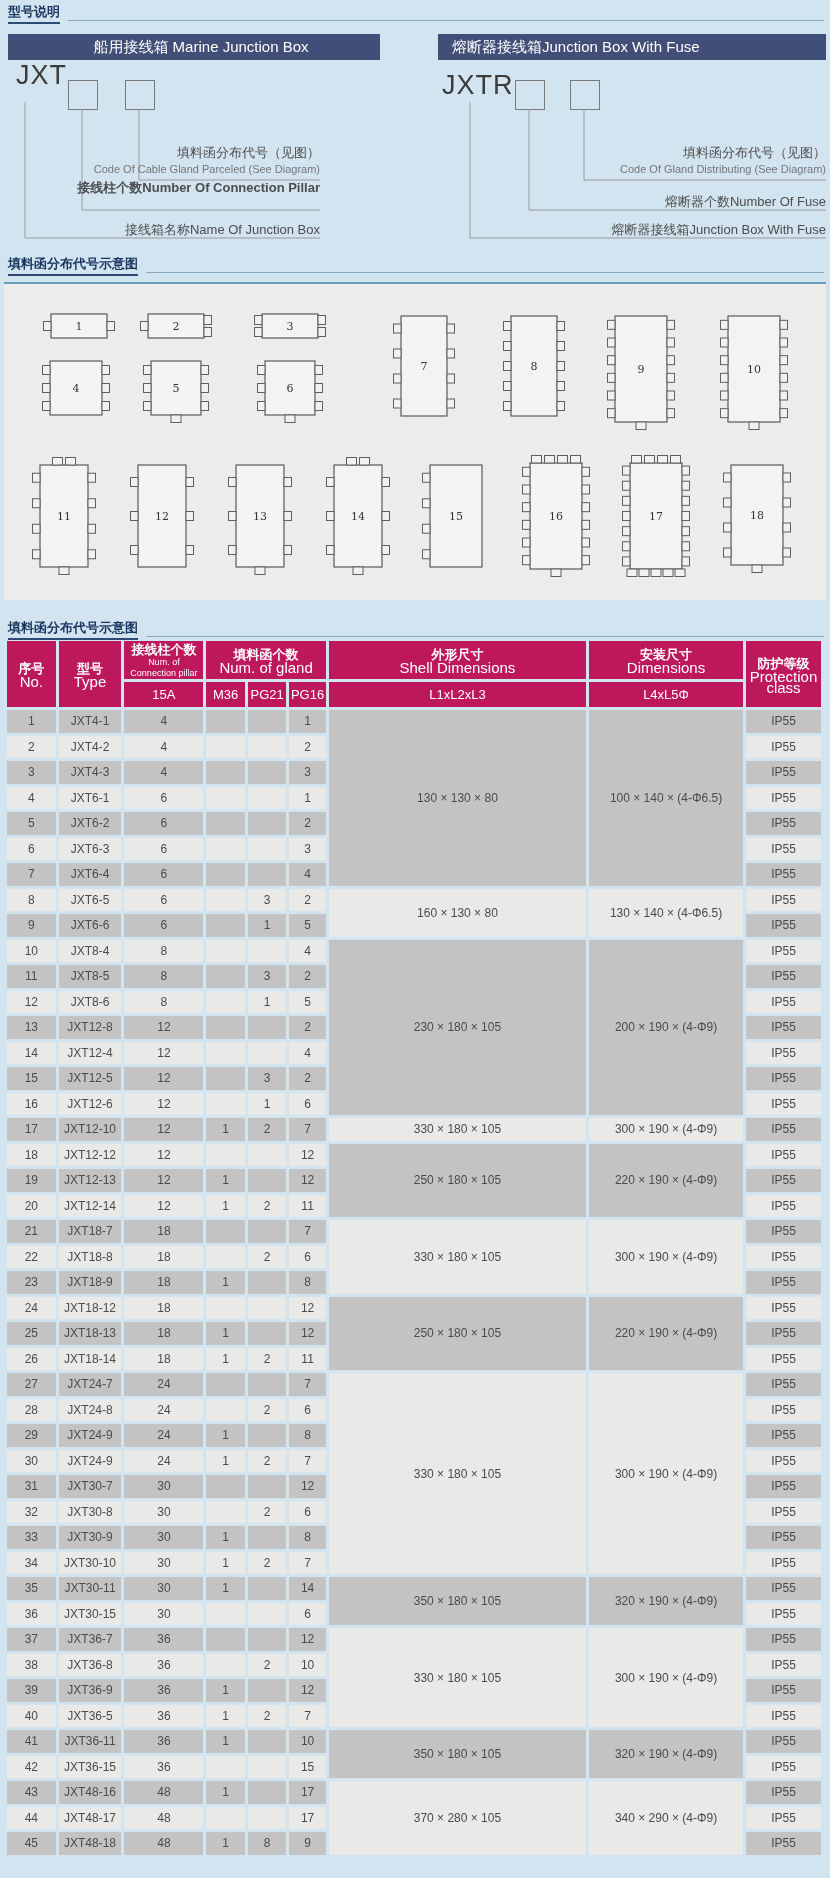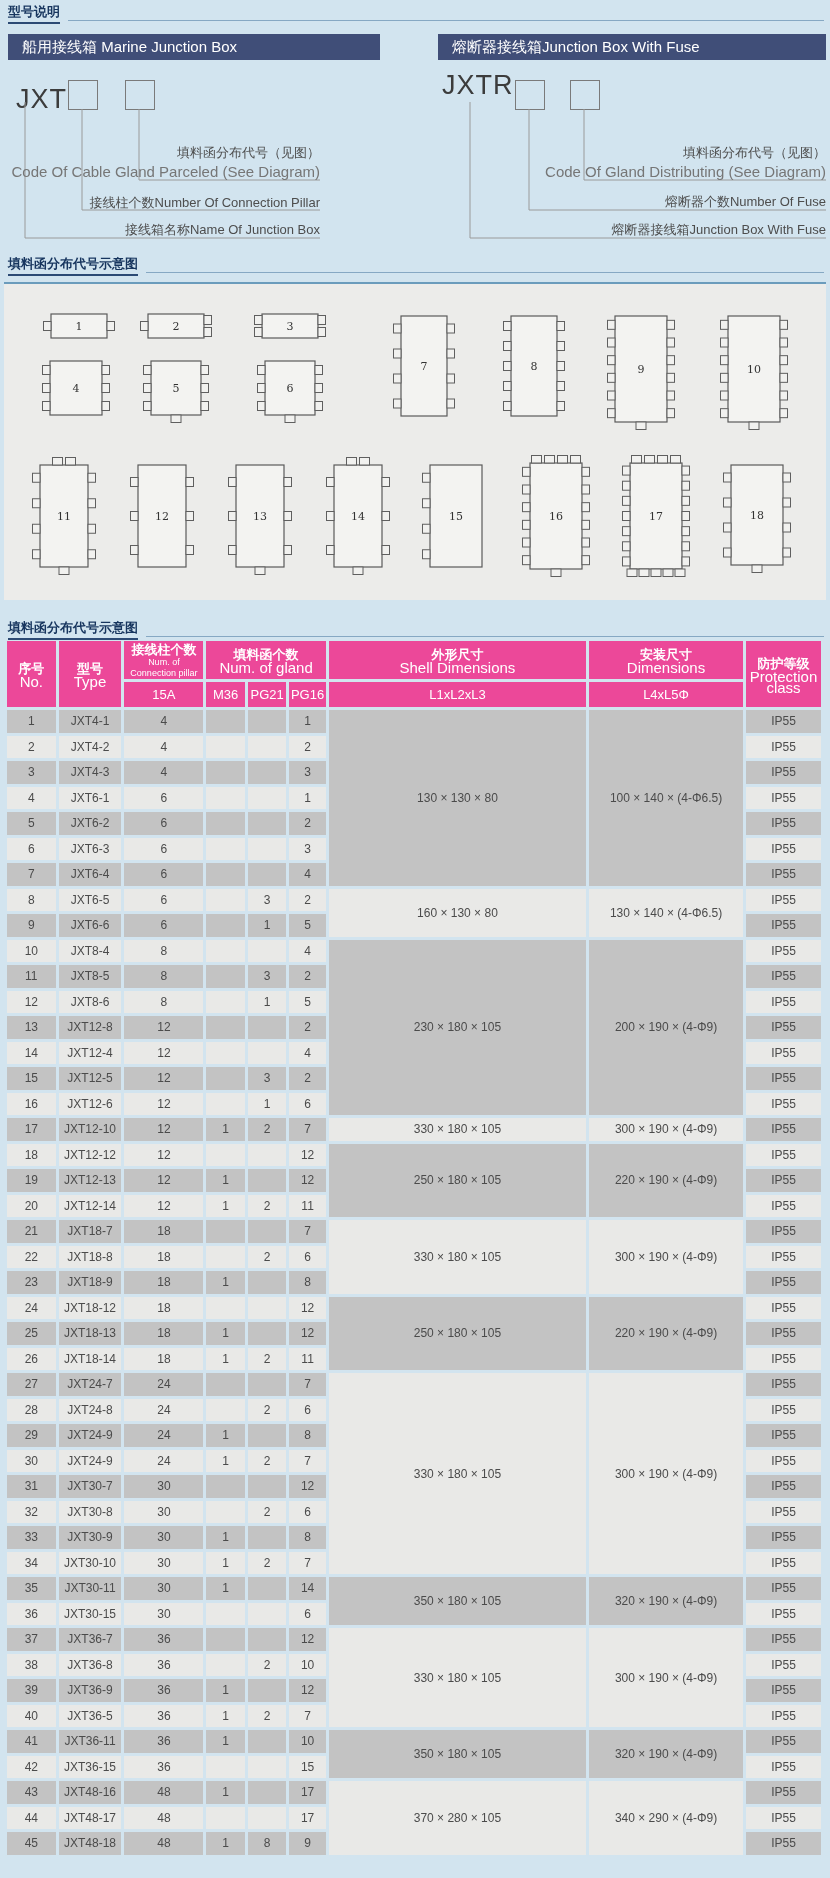--- a/index.html
+++ b/index.html
@@ -8,68 +8,68 @@
   .abs{position:absolute;}
   
   .title-row{position:absolute;left:8px;right:6px;display:flex;align-items:flex-end;height:20px;}
   .title-text{font-size:13px;font-weight:bold;color:#17355e;border-bottom:2px solid #2c4a74;padding-bottom:1px;white-space:nowrap;}
   .title-line{flex:1;border-bottom:1px solid #86a8c3;margin-left:8px;margin-bottom:3px;}
   
   .banner{position:absolute;height:26px;background:#404e78;color:#fff;font-size:15px;line-height:26px;padding-left:14px;box-sizing:border-box;}
   .prefix{position:absolute;font-size:27px;color:#3c3c3c;letter-spacing:1px;}
   .code-box{position:absolute;width:28px;height:28px;border:1px solid #7a7a7a;background:transparent;}
   .lbl-zh{position:absolute;font-size:13px;color:#4d4d4d;white-space:nowrap;}
-  .lbl-en{position:absolute;font-size:15px;color:#767676;white-space:nowrap;}
+  .lbl-en{position:absolute;font-size:11px;color:#767676;white-space:nowrap;}
   
   .panel{position:absolute;left:4px;top:282px;width:822px;height:316px;background:#ececea;border-top:2px solid #6b9cbc;}
   .diag{position:absolute;}
   
   .spec{position:absolute;left:4px;top:638px;width:820px;border-collapse:separate;border-spacing:3px;table-layout:fixed;}
   .spec th,.spec td{text-align:center;vertical-align:middle;overflow:hidden;padding:0;}
-  .spec thead th{background:#ec4899;color:#fff;font-weight:normal;}
+  .spec thead th{background:#be185d;color:#fff;font-weight:normal;}
   .hzh{font-size:13px;font-weight:bold;line-height:15px;}
   .hen{font-size:15px;line-height:11px;font-weight:normal;}
   .hsub{font-size:13px;}
   .hr1{height:38px;} .hr2{height:25px;padding-left:21px;}
   .spec tbody td{height:22.5px;font-size:12px;color:#4b4b4b;}
   .cell-gray{background:#c3c3c3;}
   .cell-light{background:#e9e9e7;}
   .dim{font-size:12px;color:#4b4b4b;margin-top:10px;}
 </style>
 </head>
 <body>
 
 <div class="title-row" style="top:4px">
   <span class="title-text">型号说明</span>
   <span class="title-line"></span>
 </div>
 
-<div class="banner" style="left:8px;top:34px;width:372px;">船用接线箱 Marine Junction Box</div>
+<div class="banner" style="left:8px;top:34px;width:372px;text-align:center;">船用接线箱 Marine Junction Box</div>
 <div class="banner" style="left:438px;top:34px;width:388px;">熔断器接线箱Junction Box With Fuse</div>
 
-<div class="prefix" style="left:16px;top:84px;">JXT</div>
+<div class="prefix" style="left:16px;top:60px;">JXT</div>
 <div class="code-box" style="left:68px;top:80px;"></div>
 <div class="code-box" style="left:125px;top:80px;"></div>
 
 <div class="prefix" style="left:442px;top:70px;">JXTR</div>
 <div class="code-box" style="left:515px;top:80px;"></div>
 <div class="code-box" style="left:570px;top:80px;"></div>
 
 <svg class="abs" style="left:0;top:0;" width="830" height="250">
   <polyline points="139,109 139,180 320,180" fill="none" stroke="#9a9a9a" stroke-width="1"></polyline>
   <polyline points="82,109 82,210 320,210" fill="none" stroke="#9a9a9a" stroke-width="1"></polyline>
   <polyline points="25,102 25,238 320,238" fill="none" stroke="#9a9a9a" stroke-width="1"></polyline>
   <polyline points="584,109 584,180 826,180" fill="none" stroke="#9a9a9a" stroke-width="1"></polyline>
   <polyline points="529,109 529,210 826,210" fill="none" stroke="#9a9a9a" stroke-width="1"></polyline>
   <polyline points="470,102 470,238 826,238" fill="none" stroke="#9a9a9a" stroke-width="1"></polyline>
 </svg>
 
 <div class="lbl-zh" style="right:510px;top:144px;">填料函分布代号（见图）</div>
 <div class="lbl-en" style="right:510px;top:163px;">Code Of Cable Gland Parceled (See Diagram)</div>
-<div class="lbl-zh" style="right:510px;top:194px;">接线柱个数Number Of Connection Pillar</div>
+<div class="lbl-zh" style="right:510px;top:179px;font-weight:bold;">接线柱个数Number Of Connection Pillar</div>
 <div class="lbl-zh" style="right:510px;top:221px;">接线箱名称Name Of Junction Box</div>
 
 <div class="lbl-zh" style="right:4px;top:144px;">填料函分布代号（见图）</div>
 <div class="lbl-en" style="right:4px;top:163px;">Code Of Gland Distributing (See Diagram)</div>
 <div class="lbl-zh" style="right:4px;top:193px;">熔断器个数Number Of Fuse</div>
 <div class="lbl-zh" style="right:4px;top:221px;">熔断器接线箱Junction Box With Fuse</div>
 
 <div class="title-row" style="top:256px">
   <span class="title-text">填料函分布代号示意图</span>
   <span class="title-line"></span>

